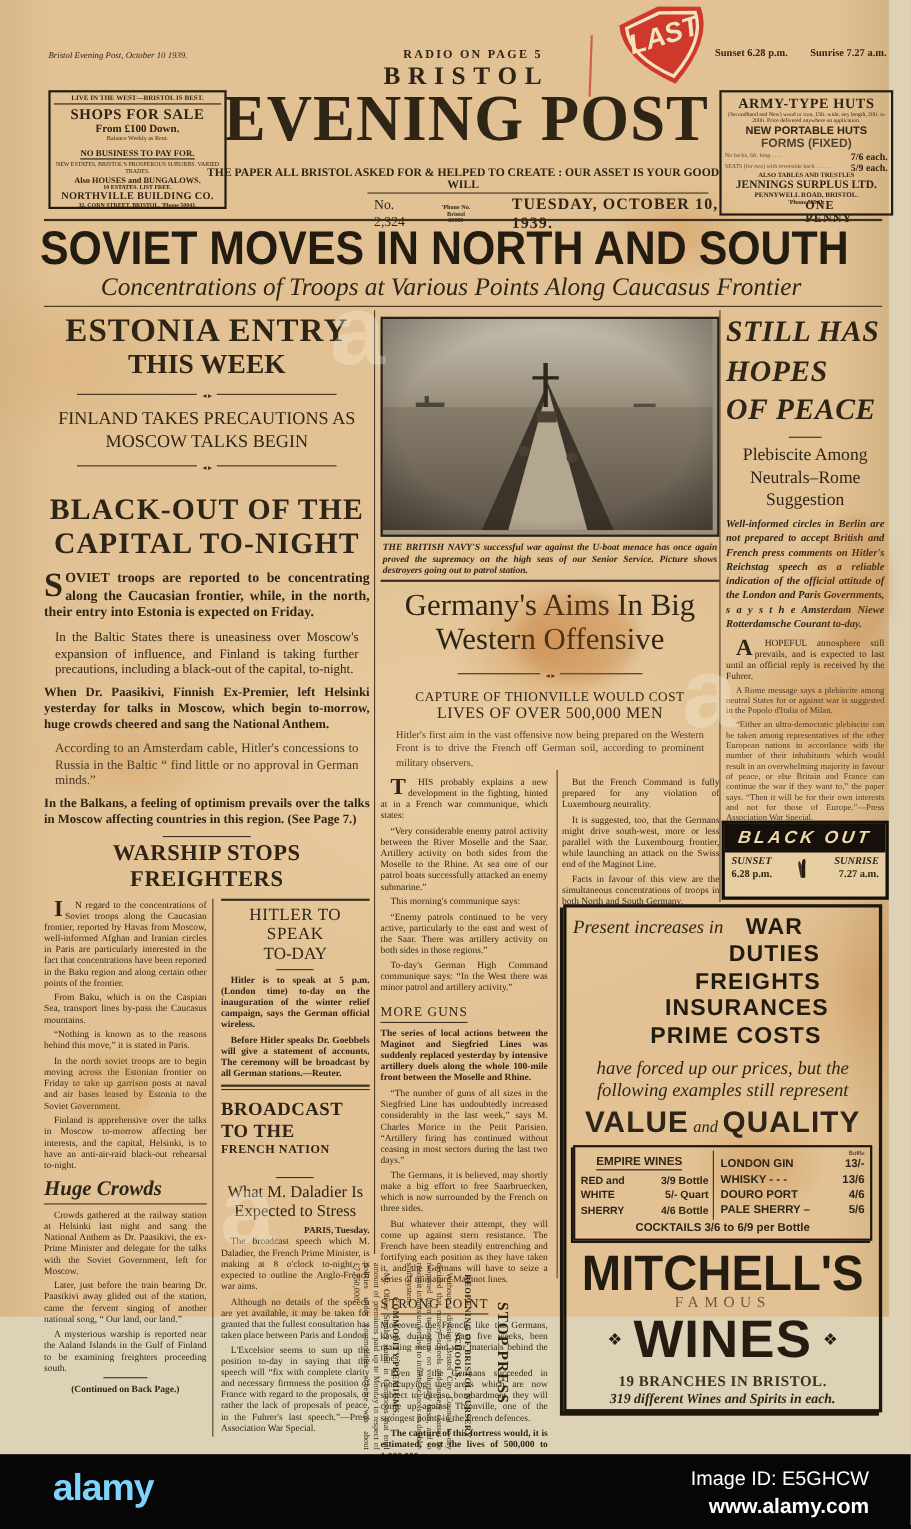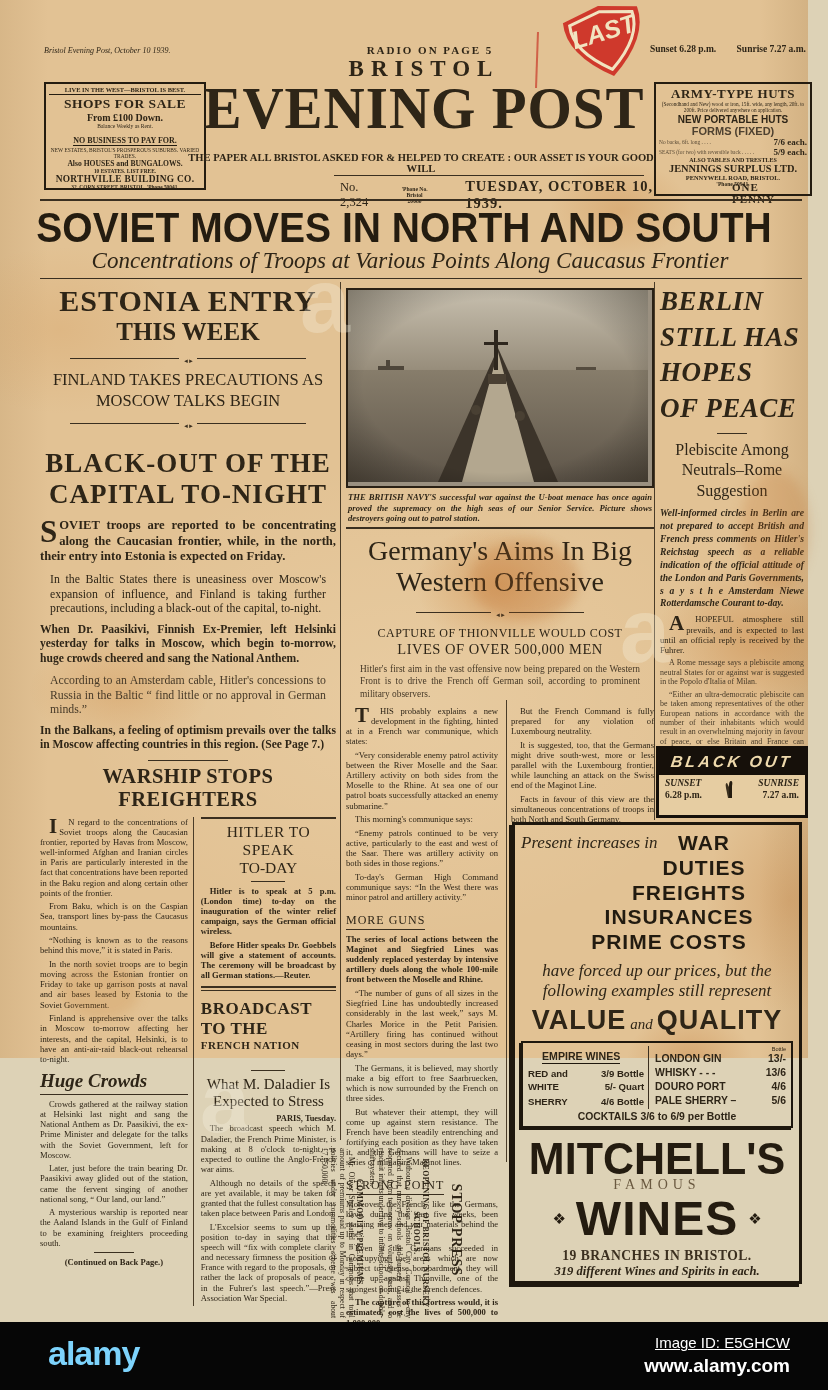--- a/index.html
+++ b/index.html
@@ -2,21 +2,21 @@
 <html><head>
 <meta charset="utf-8">
 <style>
   html,body{margin:0;padding:0;}
   body{width:828px;height:1390px;position:relative;background:#ddd2b6;overflow:hidden;
        font-family:"Liberation Serif",serif;color:#2e2517;}
   .abs{position:absolute;}
   .c{text-align:center}.j{text-align:justify}.r{text-align:right}
   .b{font-weight:bold}.i{font-style:italic}
   .san{font-family:"Liberation Sans",sans-serif}
-  .paper{position:absolute;left:0;top:0;width:808px;height:1058px;
+  .paper{position:absolute;left:0;top:0;width:808px;height:1197px;
     background-color:#e2c294;
     background-image:
       radial-gradient(ellipse 120px 90px at 500px 585px, rgba(193,110,35,.38), rgba(193,110,35,0) 70%),
       radial-gradient(ellipse 150px 110px at 760px 640px, rgba(186,104,30,.34), rgba(186,104,30,0) 70%),
       radial-gradient(ellipse 90px 70px at 690px 1060px, rgba(186,104,30,.30), rgba(186,104,30,0) 70%),
       radial-gradient(ellipse 130px 80px at 120px 690px, rgba(196,120,45,.25), rgba(196,120,45,0) 70%),
       radial-gradient(ellipse 100px 70px at 620px 210px, rgba(196,120,45,.28), rgba(196,120,45,0) 70%),
       radial-gradient(ellipse 80px 60px at 260px 1210px, rgba(186,104,30,.22), rgba(186,104,30,0) 70%),
       radial-gradient(ellipse 170px 120px at 60px 330px, rgba(205,140,70,.20), rgba(205,140,70,0) 70%),
       radial-gradient(ellipse 120px 160px at 790px 900px, rgba(180,100,30,.25), rgba(180,100,30,0) 70%),
@@ -244,21 +244,20 @@
         <p class="p">But the French Command is fully prepared for any violation of Luxembourg neutrality.</p>
         <p class="p">It is suggested, too, that the Germans might drive south-west, more or less parallel with the Luxembourg frontier, while launching an attack on the Swiss end of the Maginot Line.</p>
         <p class="p">Facts in favour of this view are the simultaneous concentrations of troops in both North and South Germany.</p>
 
       </div>
     </div>
   </div>
 
   <div class="abs" style="left:660px;top:284px;width:144px;">
     <div class="b i" style="font-size:27px;line-height:1.32;letter-spacing:.5px;">
-      <div>BERLIN</div>
       <div>STILL  HAS</div>
       <div>HOPES</div>
       <div>OF  PEACE</div>
     </div>
     <div class="shortrule" style="width:30px;margin:6px auto;"></div>
     <div class="c" style="font-size:16px;line-height:1.3;">
       <div>Plebiscite  Among</div>
       <div>Neutrals–Rome</div>
       <div>Suggestion</div>
     </div>
@@ -375,16 +374,16 @@
   <div class="wm" style="left:200px;top:1050px;font-size:90px;">a</div>
 
   <div class="blob" style="left:470px;top:540px;width:110px;height:80px;background:rgba(185,100,30,.22);"></div>
   <div class="blob" style="left:740px;top:470px;width:70px;height:120px;background:rgba(185,100,30,.20);"></div>
   <div class="blob" style="left:60px;top:960px;width:80px;height:60px;background:rgba(196,120,45,.18);"></div>
 </div>
 
 <div class="blackbar">
   <div class="abs san b" style="left:48px;top:12px;font-size:34px;letter-spacing:-1px;color:#7dd3fc;">alamy</div>
   <div class="abs san r" style="right:38px;top:10px;line-height:1.4;">
-    <div style="font-size:15px;text-decoration:underline;">Image ID: E5GHCW</div>
+    <div style="font-size:18px;">Image ID: E5GHCW</div>
     <div class="b" style="font-size:19px;">www.alamy.com</div>
   </div>
 </div>
 
 </body></html>

